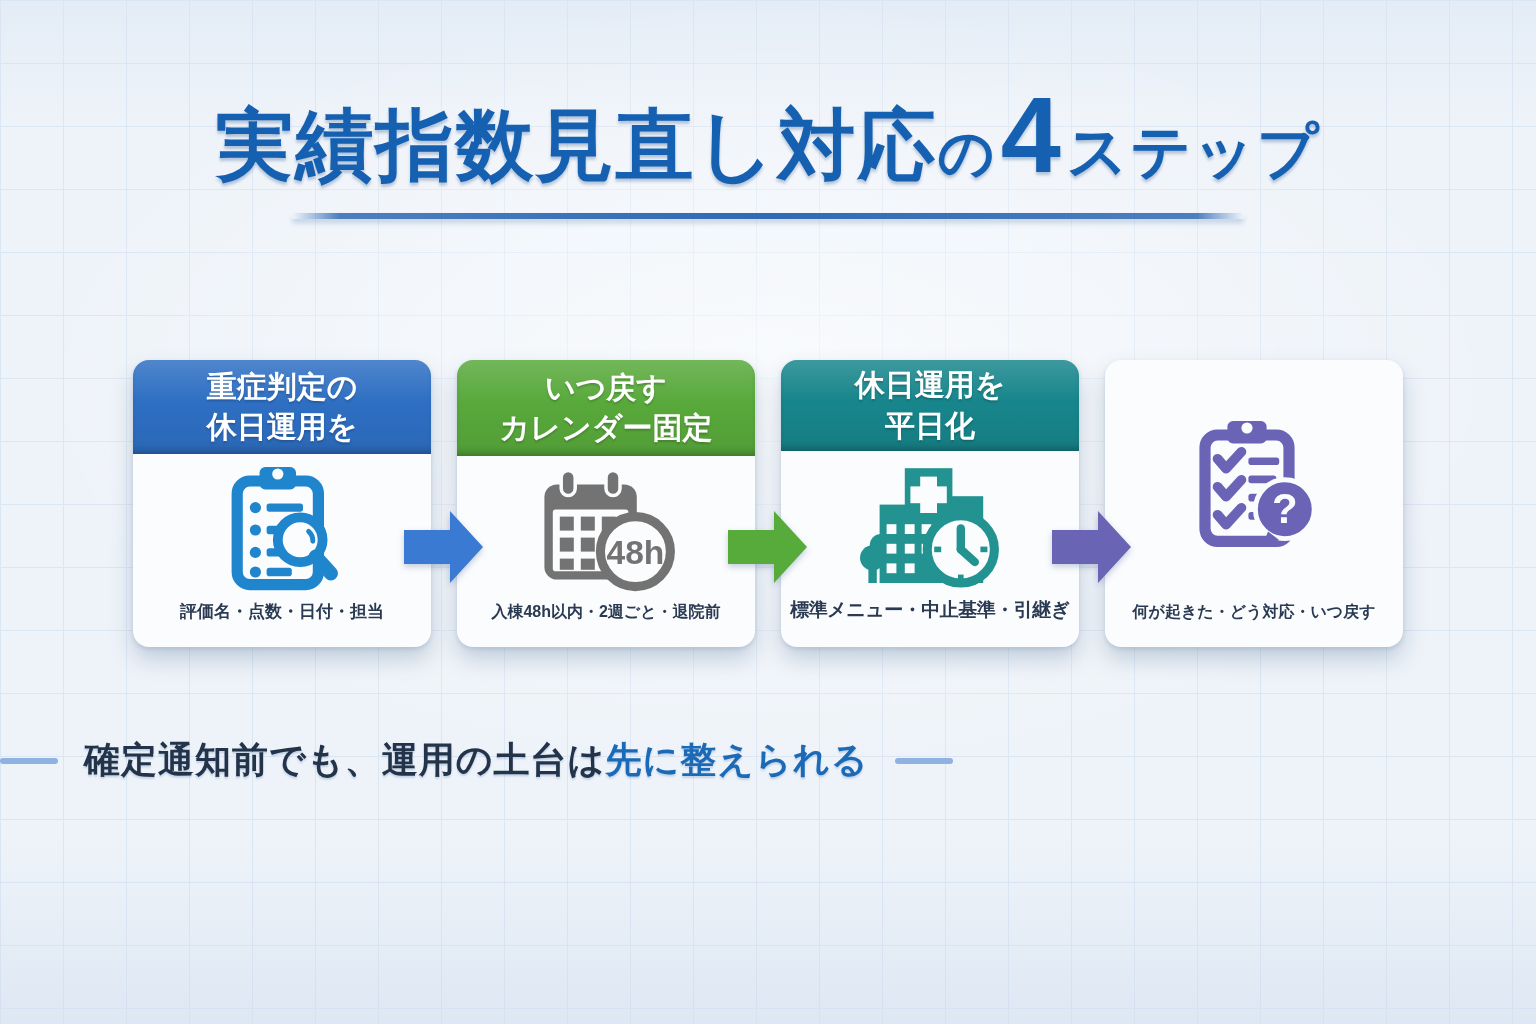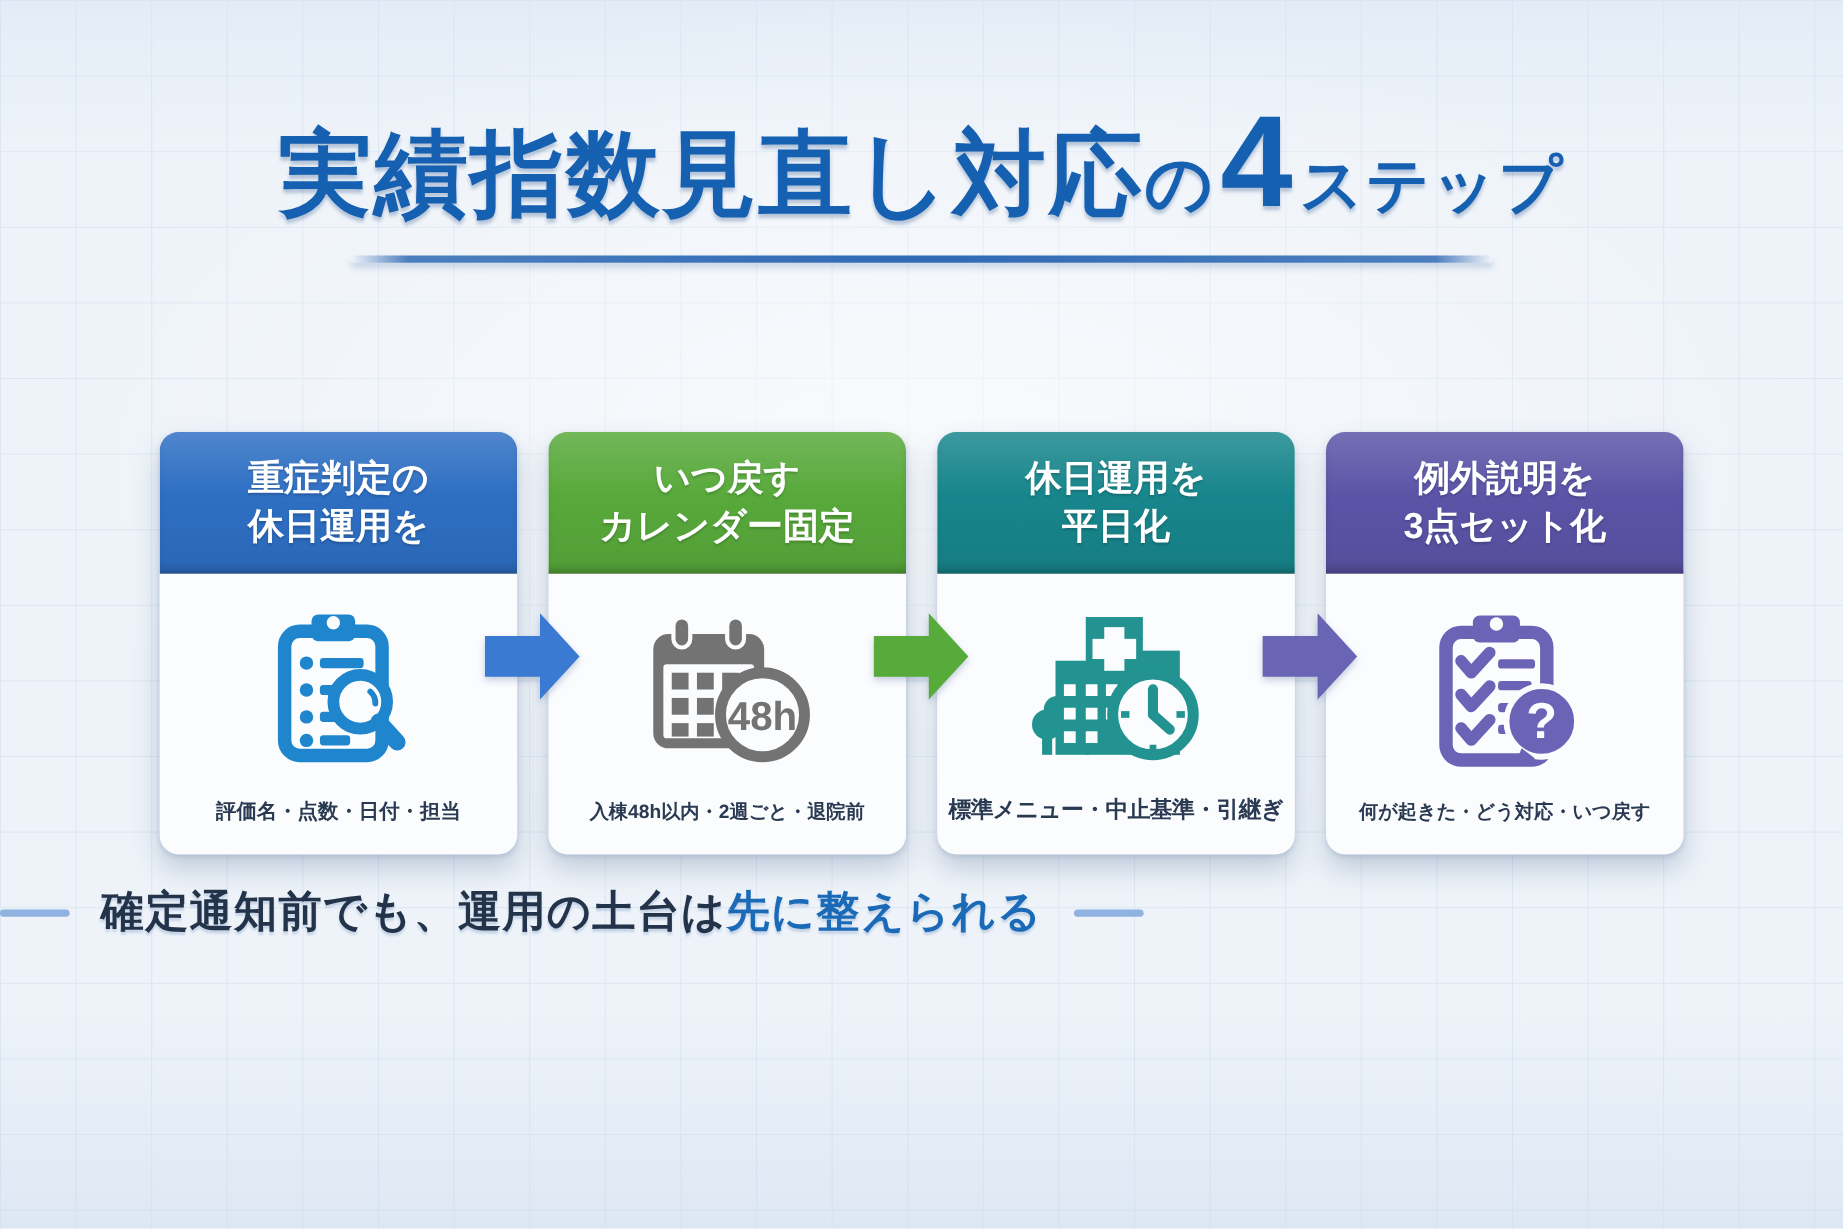--- a/index.html
+++ b/index.html
@@ -20,28 +20,28 @@
                linear-gradient(180deg, rgba(214,228,243,.45), rgba(255,255,255,0) 12%, rgba(255,255,255,0) 82%, rgba(205,220,238,.5));
   }
 
   
   .title-wrap { position:absolute; top:86px; left:0; width:100%; text-align:center; z-index:2; }
   .title-line { display:inline-flex; align-items:baseline; justify-content:center; color:#1660b2; font-weight:bold;
                 text-shadow:0 3px 3px rgba(21,70,130,.28); letter-spacing:2px; }
   .title-part1 { font-size:78px; }
   .title-particle { font-size:56px; }
   .title-number { font-size:108px; line-height:.9; margin:0 4px; }
-  .title-suffix { font-size:52px; }
+  .title-suffix { font-size:60px; }
   .title-underline { width:952px; height:6px; margin:14px auto 0; border-radius:3px;
     background:linear-gradient(90deg, rgba(47,106,180,0), rgba(47,106,180,.85) 5%, #2f6ab4 50%, rgba(47,106,180,.85) 95%, rgba(47,106,180,0));
     box-shadow:0 4px 5px rgba(60,100,160,.25); }
 
   
   .steps-row { position:absolute; top:360px; left:0; width:100%; display:flex; justify-content:center; align-items:flex-start; z-index:1; }
-  .step-card { position:relative; width:298px; height:352px; background:#fbfcfe; border-radius:16px;
+  .step-card { position:relative; width:298px; height:287px; background:#fbfcfe; border-radius:16px;
     box-shadow:0 12px 22px rgba(84,112,150,.30), 0 2px 4px rgba(84,112,150,.18);
     display:flex; flex-direction:column; overflow:hidden; z-index:1; }
   .card-header { height:118px; display:flex; flex-direction:column; justify-content:center; align-items:center;
     color:#fff; font-weight:bold; font-size:30px; line-height:1.35; text-align:center;
     background-image:linear-gradient(180deg, rgba(255,255,255,.16), rgba(255,255,255,0) 45%, rgba(0,0,0,.07));
     box-shadow:inset 0 -7px 9px -5px rgba(0,0,0,.30);
     text-shadow:0 2px 2px rgba(0,0,0,.18); }
   .icon-box { flex:1; display:flex; align-items:center; justify-content:center; padding-top:6px; }
   .icon-box svg { width:168px; height:140px; }
   .card-caption { text-align:center; white-space:nowrap; color:#2a3a52; font-weight:bold; padding:0 6px 24px;
@@ -170,24 +170,20 @@
         </svg>
       </div>
       <div class="card-caption">標準メニュー・中止基準・引継ぎ</div>
     </div>
 
     <svg class="flow-arrow" viewBox="0 0 80 78" style="color: rgb(106, 100, 180);">
       <polygon points="0,22 46,22 46,3 79,39 46,75 46,56 0,56" fill="currentColor"></polygon>
     </svg>
 
     <div class="step-card">
-      <div class="card-header" style="background-color: rgb(91, 84, 167);">
-        <span>例外説明を</span>
-        <span>3点セット化</span>
-      </div>
       <div class="icon-box" style="color: rgb(107, 100, 182);">
         <svg viewBox="0 0 100 100">
           <rect x="15" y="15" width="60" height="76" rx="9" fill="none" stroke="currentColor" stroke-width="8"></rect>
           <rect x="31" y="5" width="28" height="16" rx="4" fill="currentColor"></rect>
           <circle cx="45" cy="10" r="4" fill="#fbfcfe"></circle>
           <path d="M24 32 l6 7 l11 -12" fill="none" stroke="currentColor" stroke-width="7" stroke-linecap="round" stroke-linejoin="round"></path>
           <path d="M24 52 l6 7 l11 -12" fill="none" stroke="currentColor" stroke-width="7" stroke-linecap="round" stroke-linejoin="round"></path>
           <path d="M24 72 l6 7 l11 -12" fill="none" stroke="currentColor" stroke-width="7" stroke-linecap="round" stroke-linejoin="round"></path>
           <rect x="46" y="31" width="22" height="5.5" rx="2" fill="currentColor"></rect>
           <rect x="46" y="44" width="20" height="5.5" rx="2" fill="currentColor"></rect>

